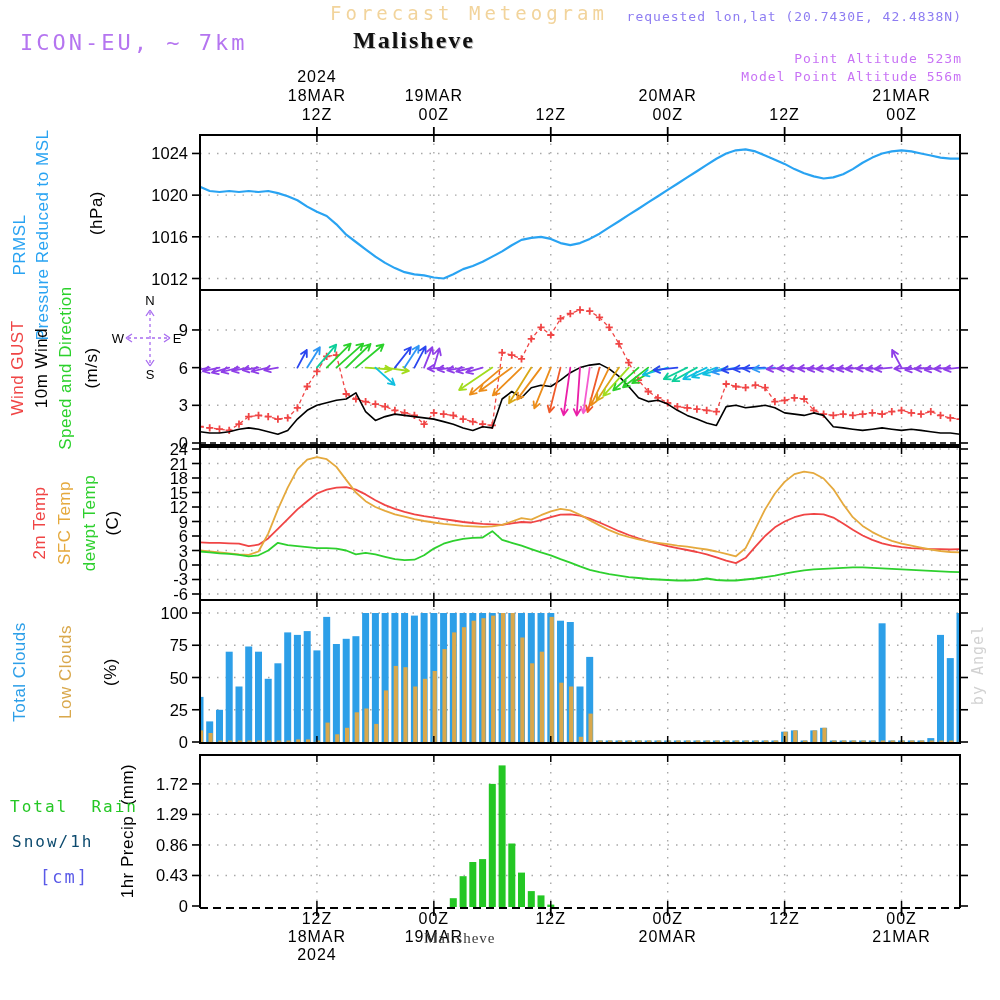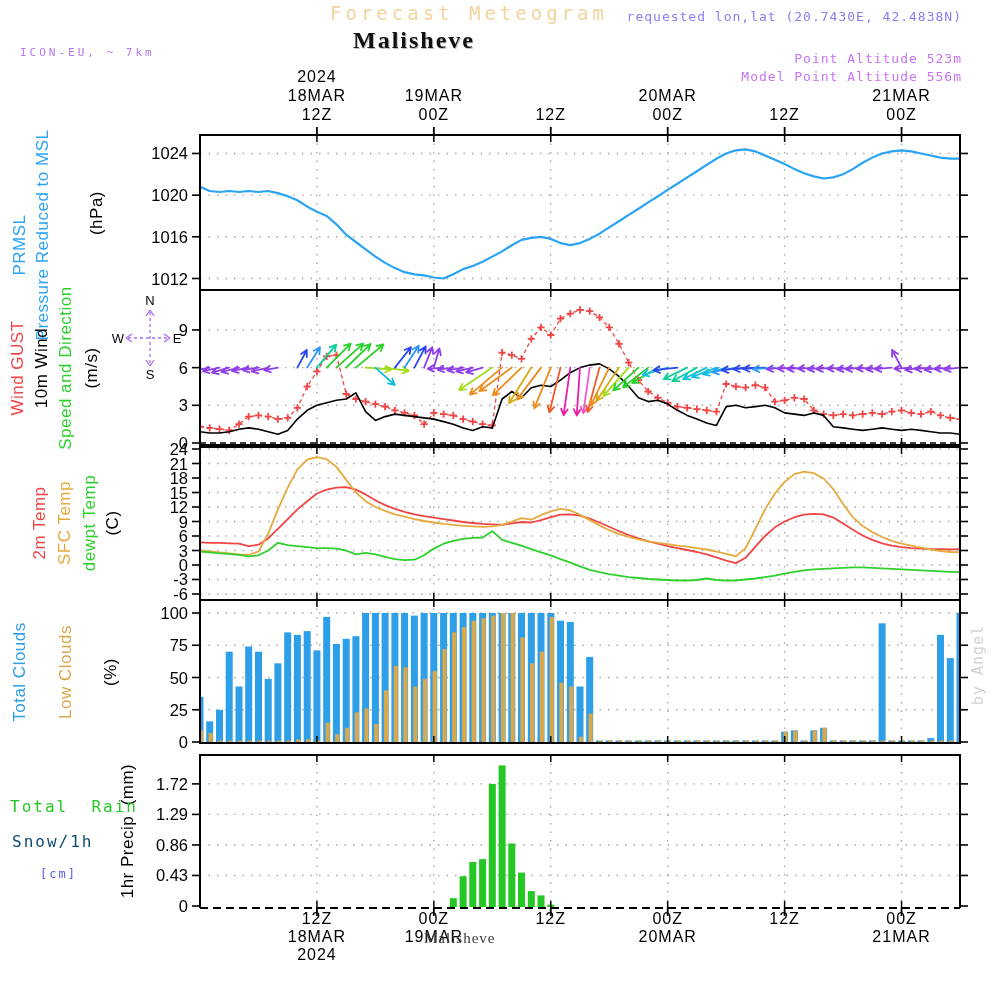--- a/index.html
+++ b/index.html
@@ -4,21 +4,21 @@
 <style>
   html,body{margin:0;padding:0;background:#fff;}
   #stage{position:relative;width:1000px;height:1000px;background:#fff;overflow:hidden;
          font-family:"Liberation Sans",sans-serif;}
   .abs{position:absolute;}
   .mono{font-family:"DejaVu Sans Mono",monospace;}
   .serif{font-family:Liberation Serif, serif;}
   #wm-title{left:330px;top:2px;font-size:19px;letter-spacing:4px;color:#f2d49c;}
   #station-title{left:353px;top:27px;font-size:24px;font-weight:bold;color:#111;
                  text-shadow:1px 1px 0 #bbb;letter-spacing:2px;}
-  #model-label{left:20px;top:46px;font-size:11px;letter-spacing:3px;color:#b575f0;}
+  #model-label{left:20px;top:30px;font-size:22px;letter-spacing:3px;color:#b575f0;}
   .hdr-right{right:38px;text-align:center;font-size:13px;letter-spacing:1px;white-space:pre;}
   #req-line{top:9px;color:#8d7cf2;}
   #grid-line{top:31px;color:#b37af2;}
   #alt-line{top:51px;color:#c873f5;}
   #malt-line{top:69px;color:#c873f5;}
   #footer-station{left:424px;top:930px;font-size:15px;color:#3a3a3a;letter-spacing:1px;}
   #credit{left:978px;top:665px;transform:translate(-50%,-50%) rotate(-90deg);
           font-size:15px;color:#d2d2d2;letter-spacing:1px;white-space:pre;}
   .side-label{position:absolute;transform:translate(-50%,-50%) rotate(-90deg);
               white-space:pre;letter-spacing:0.5px;}
@@ -602,18 +602,18 @@
       <div class="side-label" style="left: 40px; top: 523px; color: rgb(240, 69, 69); font-size: 17px;">2m Temp</div>
       <div class="side-label" style="left: 65px; top: 523px; color: rgb(229, 169, 61); font-size: 17px;">SFC Temp</div>
       <div class="side-label" style="left: 90px; top: 523px; color: rgb(46, 208, 46); font-size: 17px;">dewpt Temp</div>
       <div class="side-label" style="left: 113px; top: 523px; color: rgb(0, 0, 0); font-size: 17px;">(C)</div>
       <div class="side-label" style="left: 20px; top: 672px; color: rgb(45, 159, 232); font-size: 17px;">Total Clouds</div>
       <div class="side-label" style="left: 66px; top: 672px; color: rgb(217, 168, 76); font-size: 17px;">Low Clouds</div>
       <div class="side-label" style="left: 111px; top: 672px; color: rgb(0, 0, 0); font-size: 17px;">(%)</div>
       <div class="side-label" style="left: 128px; top: 831px; color: rgb(0, 0, 0); font-size: 17px;">1hr Precip  (mm)</div>
       <div class="flat-label" style="left: 10px; top: 797px; color: rgb(36, 199, 36); font-size: 16px; letter-spacing: 2px;">Total  Rain</div>
       <div class="flat-label" style="left: 12px; top: 832px; color: #0c4a6e; font-size: 16px; letter-spacing: 2px;">Snow/1h</div>
-      <div class="flat-label" style="left: 40px; top: 867px; color: rgb(90, 90, 232); font-size: 12px; letter-spacing: 2px;">[cm]</div>
+      <div class="flat-label" style="left: 40px; top: 867px; color: rgb(90, 90, 232); font-size: 17px; letter-spacing: 2px;">[cm]</div>
     </div>
 
   <div class="abs serif" id="footer-station">Malisheve</div>
   <div class="abs mono" id="credit">by Angel</div>
 </div>
 
 </body></html>

